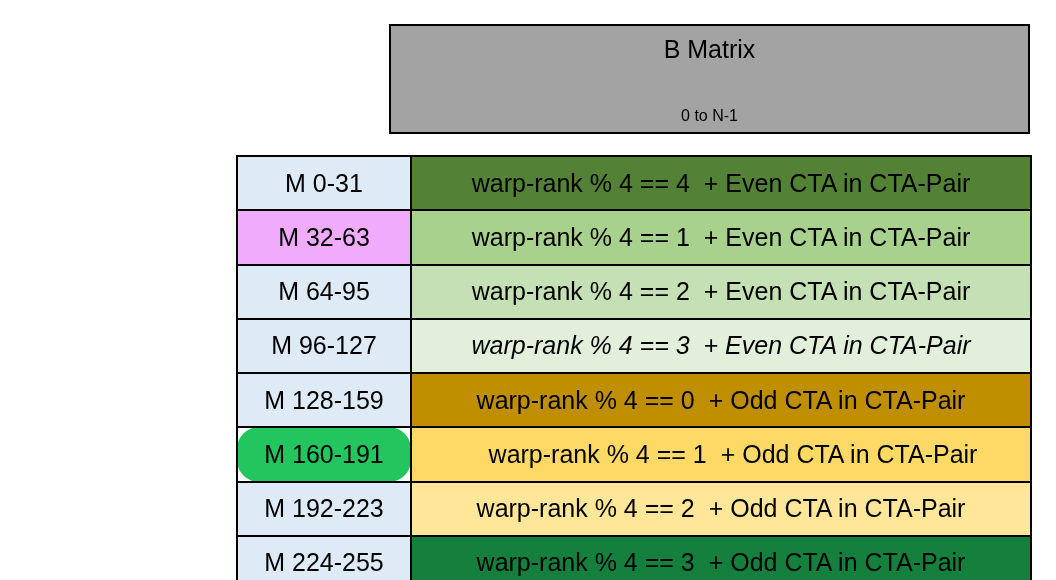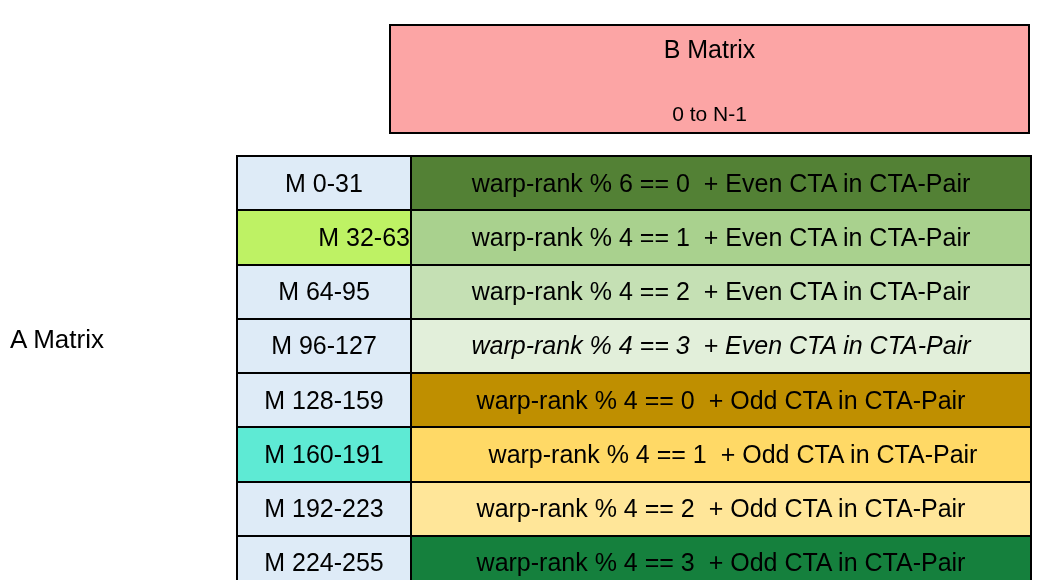--- a/index.html
+++ b/index.html
@@ -25,33 +25,33 @@
     white-space: nowrap;
   }
   .b-matrix-box {
     position: absolute;
     left: 389px;
     top: 24px;
     width: 641px;
     height: 110px;
     border: 2px solid #000000;
     box-sizing: border-box;
-    background: #fca5a5;
+    background: #a3a3a3;
     display: flex;
     flex-direction: column;
     align-items: center;
     justify-content: space-between;
     padding: 11px 0 8px 0;
   }
   .b-matrix-title {
     font-size: 25px;
     line-height: 1;
   }
   .b-matrix-subtitle {
-    font-size: 21px;
+    font-size: 16px;
     line-height: 1;
   }
   table.partition-table {
     position: absolute;
     left: 236px;
     top: 155px;
     width: 794px;
     height: 436px;
     border-collapse: collapse;
     table-layout: fixed;
@@ -65,51 +65,50 @@
     white-space: pre;
   }
   td.m-range-cell { width: 172px; }
   td.desc-cell { width: 618px; }
 </style>
 </head>
 <body>
 
 <div class="canvas">
 
-  <div class="a-matrix-label">A Matrix</div>
 
   <div class="b-matrix-box">
     <div class="b-matrix-title">B Matrix</div>
     <div class="b-matrix-subtitle">0 to N-1</div>
   </div>
 
   <table class="partition-table">
     <tbody>
       <tr>
         <td class="m-range-cell" style="background-color: rgb(222, 235, 247);">M 0-31</td>
-        <td class="desc-cell" style="background-color: rgb(83, 129, 53);">warp-rank % 6 == 0  + Even CTA in CTA-Pair</td>
+        <td class="desc-cell" style="background-color: rgb(83, 129, 53);">warp-rank % 4 == 4  + Even CTA in CTA-Pair</td>
       </tr>
       <tr>
-        <td class="m-range-cell" style="background-color: #bef264; text-align: right;">M 32-63</td>
+        <td class="m-range-cell" style="background-color: #f0abfc;">M 32-63</td>
         <td class="desc-cell" style="background-color: rgb(169, 209, 142);">warp-rank % 4 == 1  + Even CTA in CTA-Pair</td>
       </tr>
       <tr>
         <td class="m-range-cell" style="background-color: rgb(222, 235, 247);">M 64-95</td>
         <td class="desc-cell" style="background-color: rgb(197, 224, 180); text-align: center;">warp-rank % 4 == 2  + Even CTA in CTA-Pair</td>
       </tr>
       <tr>
         <td class="m-range-cell" style="background-color: rgb(222, 235, 247);">M 96-127</td>
         <td class="desc-cell" style="background-color: rgb(226, 239, 218); font-style: italic;">warp-rank % 4 == 3  + Even CTA in CTA-Pair</td>
       </tr>
       <tr>
         <td class="m-range-cell" style="background-color: rgb(222, 235, 247);">M 128-159</td>
         <td class="desc-cell" style="background-color: rgb(191, 143, 0);">warp-rank % 4 == 0  + Odd CTA in CTA-Pair</td>
       </tr>
       <tr>
-        <td class="m-range-cell" style="background-color: #5eead4;">M 160-191</td>
+        <td class="m-range-cell" style="background-color: #22c55e; border-radius: 22px;">M 160-191</td>
         <td class="desc-cell" style="background-color: rgb(255, 217, 102); padding-left: 24px;">warp-rank % 4 == 1  + Odd CTA in CTA-Pair</td>
       </tr>
       <tr>
         <td class="m-range-cell" style="background-color: rgb(222, 235, 247);">M 192-223</td>
         <td class="desc-cell" style="background-color: rgb(255, 230, 153);">warp-rank % 4 == 2  + Odd CTA in CTA-Pair</td>
       </tr>
       <tr>
         <td class="m-range-cell" style="background-color: rgb(222, 235, 247);">M 224-255</td>
         <td class="desc-cell" style="background-color: #15803d;">warp-rank % 4 == 3  + Odd CTA in CTA-Pair</td>
       </tr>

